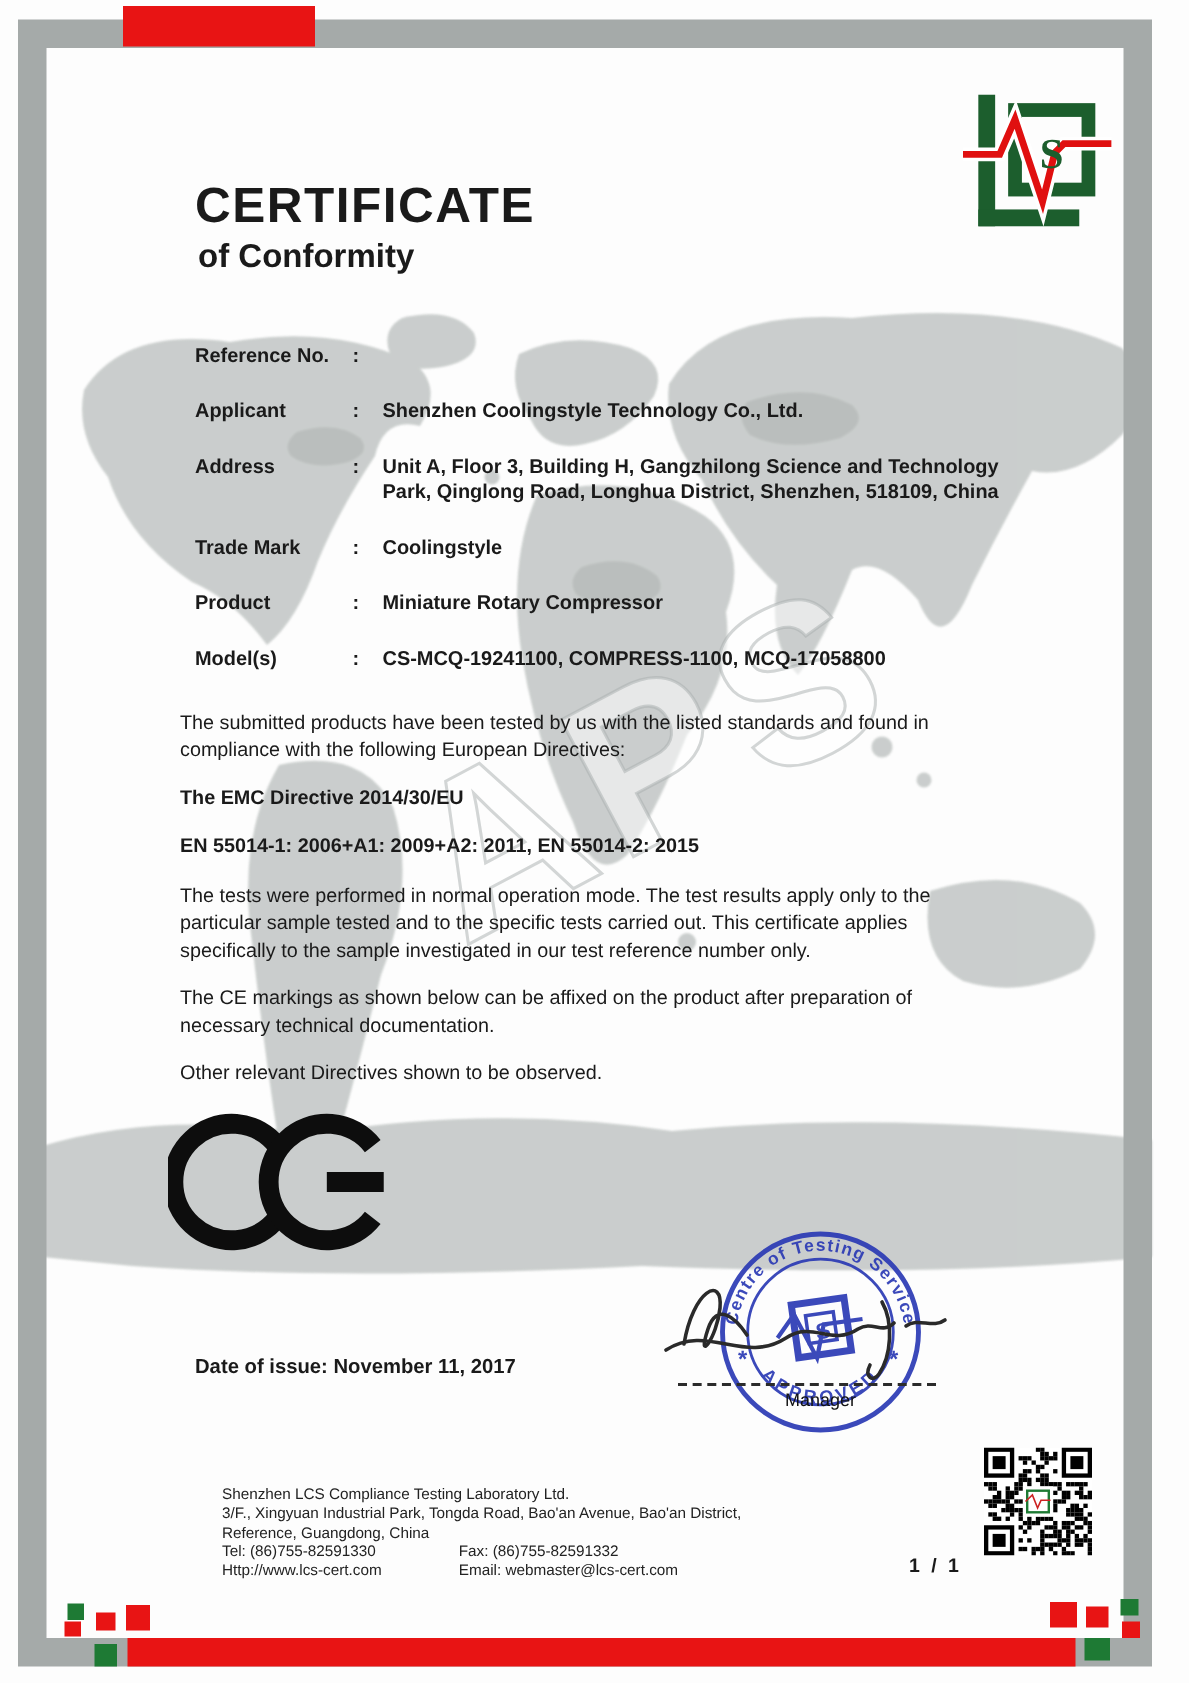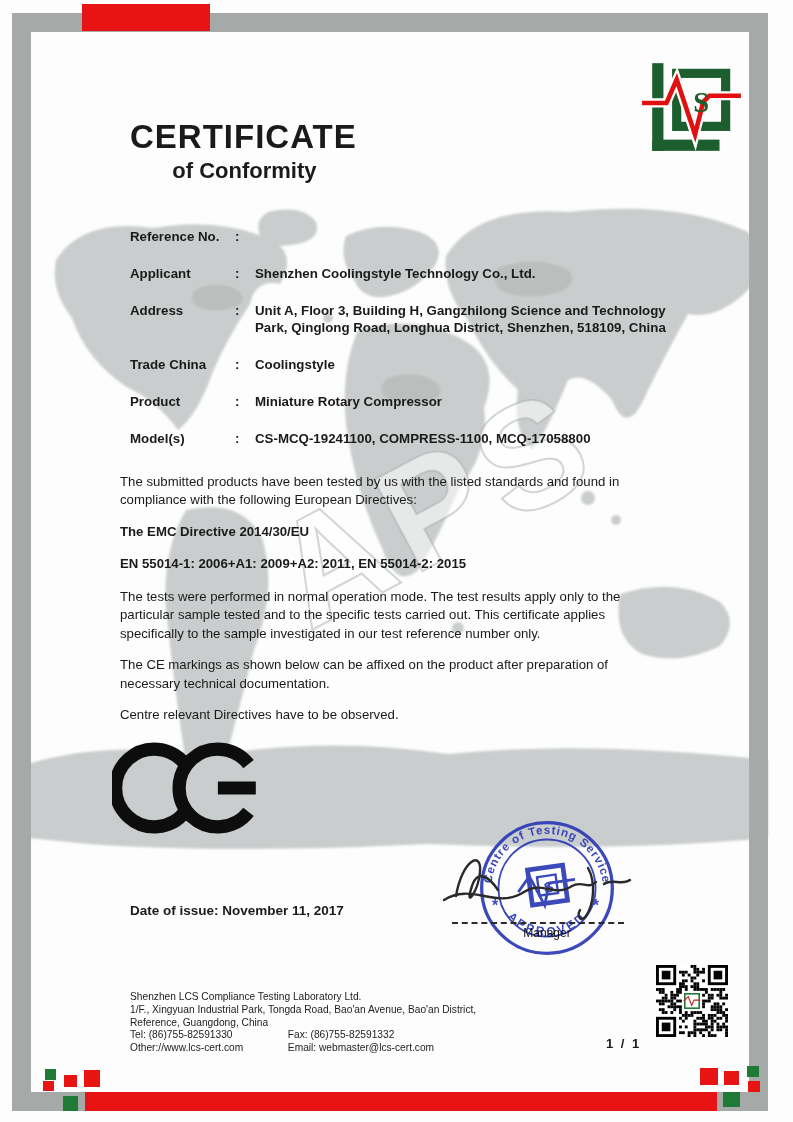--- a/index.html
+++ b/index.html
@@ -16,21 +16,21 @@
   .sq.green{background:#1e7a34;}
   
   .map{position:absolute;left:28px;top:198px;width:740px;height:660px;z-index:1;
        filter:blur(0.8px);opacity:.92;}
   .watermark{position:absolute;left:265px;top:420px;z-index:2;font-size:150px;font-weight:bold;
        letter-spacing:10px;color:rgba(255,255,255,0.55);
        -webkit-text-stroke:2px rgba(168,173,173,0.5);
        transform:rotate(-28deg);user-select:none;}
   
   .logo{position:absolute;left:642px;top:55px;width:102px;height:104px;z-index:3;}
-  .titleblock{position:absolute;left:130px;top:118px;z-index:3;text-align:center;}
+  .titleblock{position:absolute;left:130px;top:118px;z-index:3;}
   .titleblock h1{margin:0;font-size:33px;letter-spacing:1px;font-weight:bold;}
   .titleblock h2{margin:2px 0 0 2px;font-size:22px;font-weight:bold;}
   
   .content{position:absolute;left:120px;top:228px;width:552px;z-index:3;}
   .fieldrow{display:flex;font-weight:bold;font-size:13.3px;line-height:17px;
             margin-bottom:20px;padding-left:10px;}
   .flabel{width:105px;flex:none;}
   .fcolon{width:20px;flex:none;}
   .fvalue{width:417px;}
   .para{font-size:13.2px;line-height:1.4;margin:0 17px 13px 0;}
@@ -39,21 +39,21 @@
   
   .ce{position:absolute;left:112px;top:740px;width:150px;height:96px;z-index:3;}
   .dateline{position:absolute;left:130px;top:903px;font-size:13.5px;font-weight:bold;z-index:3;}
   
   .stamp{position:absolute;left:477px;top:818px;width:140px;height:140px;z-index:3;opacity:.92;}
   .signature{position:absolute;left:438px;top:838px;width:205px;height:95px;z-index:4;}
   .sigline{position:absolute;left:452px;top:922px;width:172px;border-top:2px dashed #2b2b2b;z-index:3;}
   .manager{position:absolute;left:477px;top:926px;width:140px;text-align:center;
            font-size:12px;z-index:3;color:#111;}
   
-  .footer{position:absolute;left:130px;top:991px;font-size:10.2px;line-height:12.8px;
+  .footer{position:absolute;left:148px;top:991px;font-size:10.2px;line-height:12.8px;
           color:#222;z-index:3;}
   .footer .cell1{display:inline-block;width:155px;}
   .qr{position:absolute;left:656px;top:965px;width:72px;height:72px;z-index:3;}
   .pagenum{position:absolute;left:606px;top:1036px;font-size:13px;font-weight:bold;
            letter-spacing:2px;z-index:3;}
 </style>
 </head>
 <body>
 
 <div class="page">
@@ -130,41 +130,41 @@
       <span class="flabel">Applicant</span>
       <span class="fcolon">:</span>
       <span class="fvalue">Shenzhen Coolingstyle Technology Co., Ltd.</span>
     </div>
     <div class="fieldrow">
       <span class="flabel">Address</span>
       <span class="fcolon">:</span>
       <span class="fvalue">Unit A, Floor 3, Building H, Gangzhilong Science and Technology Park, Qinglong Road, Longhua District, Shenzhen, 518109, China</span>
     </div>
     <div class="fieldrow">
-      <span class="flabel">Trade China</span>
+      <span class="flabel">Trade Mark</span>
       <span class="fcolon">:</span>
       <span class="fvalue">Coolingstyle</span>
     </div>
     <div class="fieldrow">
       <span class="flabel">Product</span>
       <span class="fcolon">:</span>
       <span class="fvalue">Miniature Rotary Compressor</span>
     </div>
     <div class="fieldrow">
       <span class="flabel">Model(s)</span>
       <span class="fcolon">:</span>
       <span class="fvalue">CS-MCQ-19241100, COMPRESS-1100, MCQ-17058800</span>
     </div>
 
     <p class="para first">The submitted products have been tested by us with the listed standards and found in compliance with the following European Directives:</p>
     <p class="para bold">The EMC Directive 2014/30/EU</p>
     <p class="para bold">EN 55014-1: 2006+A1: 2009+A2: 2011, EN 55014-2: 2015</p>
     <p class="para">The tests were performed in normal operation mode. The test results apply only to the particular sample tested and to the specific tests carried out. This certificate applies specifically to the sample investigated in our test reference number only.</p>
     <p class="para">The CE markings as shown below can be affixed on the product after preparation of necessary technical documentation.</p>
-    <p class="para">Centre relevant Directives have to be observed.</p>
+    <p class="para">Other relevant Directives shown to be observed.</p>
   </div>
 
   <svg class="ce" viewBox="0 0 170 106">
     <path d="M82.7,25.9 A44,44 0 1 0 82.7,80.1" fill="none" stroke="#0d0d0d" stroke-width="15"></path>
     <path d="M154.7,25.9 A44,44 0 1 0 154.7,80.1" fill="none" stroke="#0d0d0d" stroke-width="15"></path>
     <path d="M120,53 L163,53" fill="none" stroke="#0d0d0d" stroke-width="15"></path>
   </svg>
 
   <div class="dateline">Date of issue: November 11, 2017</div>
 
@@ -197,28 +197,28 @@
       <path d="M6,62 C34,44 58,72 86,54 C104,42 116,60 134,48 C144,42 150,52 158,44"></path>
       <path d="M150,30 C158,44 156,66 148,78 C144,84 138,80 142,72"></path>
       <path d="M166,46 C174,40 184,48 192,42"></path>
     </g>
   </svg>
   <div class="sigline"></div>
   <div class="manager">Manager</div>
 
   <div class="footer">
     <div>Shenzhen LCS Compliance Testing Laboratory Ltd.</div>
-    <div>1/F., Xingyuan Industrial Park, Tongda Road, Bao'an Avenue, Bao'an District,</div>
+    <div>3/F., Xingyuan Industrial Park, Tongda Road, Bao'an Avenue, Bao'an District,</div>
     <div>Reference, Guangdong, China</div>
     <div>
       <span class="cell1">Tel: (86)755-82591330</span>
       <span>Fax: (86)755-82591332</span>
     </div>
     <div>
-      <span class="cell1">Other://www.lcs-cert.com</span>
+      <span class="cell1">Http://www.lcs-cert.com</span>
       <span>Email: webmaster@lcs-cert.com</span>
     </div>
   </div>
 
   <svg id="qr-svg" class="qr" viewBox="0 0 72 72">
       <rect x="0" y="0" width="72" height="72" fill="#ffffff"></rect>
       <rect x="34.56" y="0" width="2.88" height="2.88" fill="#000"></rect>
       <rect x="37.44" y="0" width="2.88" height="2.88" fill="#000"></rect>
       <rect x="37.44" y="2.88" width="2.88" height="2.88" fill="#000"></rect>
       <rect x="40.32" y="2.88" width="2.88" height="2.88" fill="#000"></rect>

